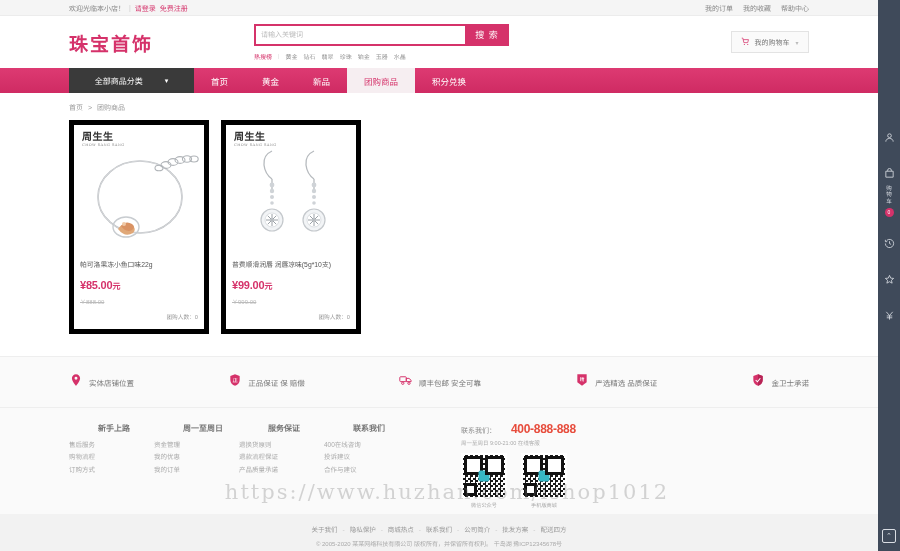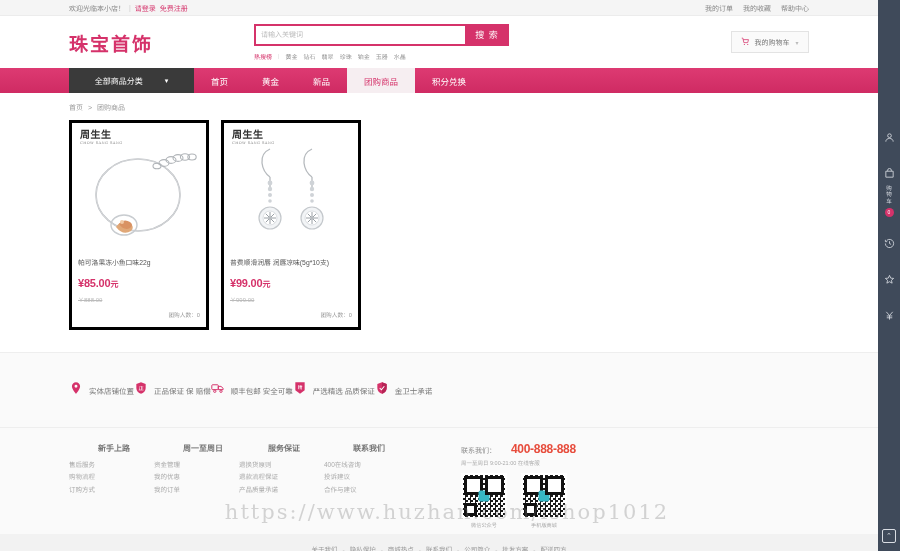--- a/index.html
+++ b/index.html
@@ -144,21 +144,21 @@
   }
   .crumb a { color: #999; text-decoration: none; }
   .crumb .sep { margin: 0 3px; }
 
   .grid {
     display: flex; gap: 12px;
     padding-bottom: 22px;
   }
   .card {
     width: 140px;
-    border: 3px solid #000000;
+    border: 5px solid #000000;
     background: #fff;
     padding: 0;
   }
   .card-img {
     height: 132px;
     position: relative;
     background: #fff;
     overflow: hidden;
   }
   .brand {
@@ -200,22 +200,22 @@
   }
 
   
   .services {
     background: #fafafa;
     border-top: 1px solid #eee;
     border-bottom: 1px solid #eee;
     padding: 12px 0;
   }
   .services-inner {
-    width: 740px; margin: 16px auto;
-    display: flex; align-items: center;
+    width: 740px; margin: 4px auto;
+    display: flex; justify-content: space-between; align-items: center; gap: 33px;
   }
   .svc { display: flex; align-items: center; gap: 6px; }
   .svc-label { font-size: 7.5px; color: #777; }
   .svc svg { width: 14px; height: 14px; }
 
   
   .footlinks {
     background: #fafafa;
     padding: 14px 0 6px 0;
     position: relative;

